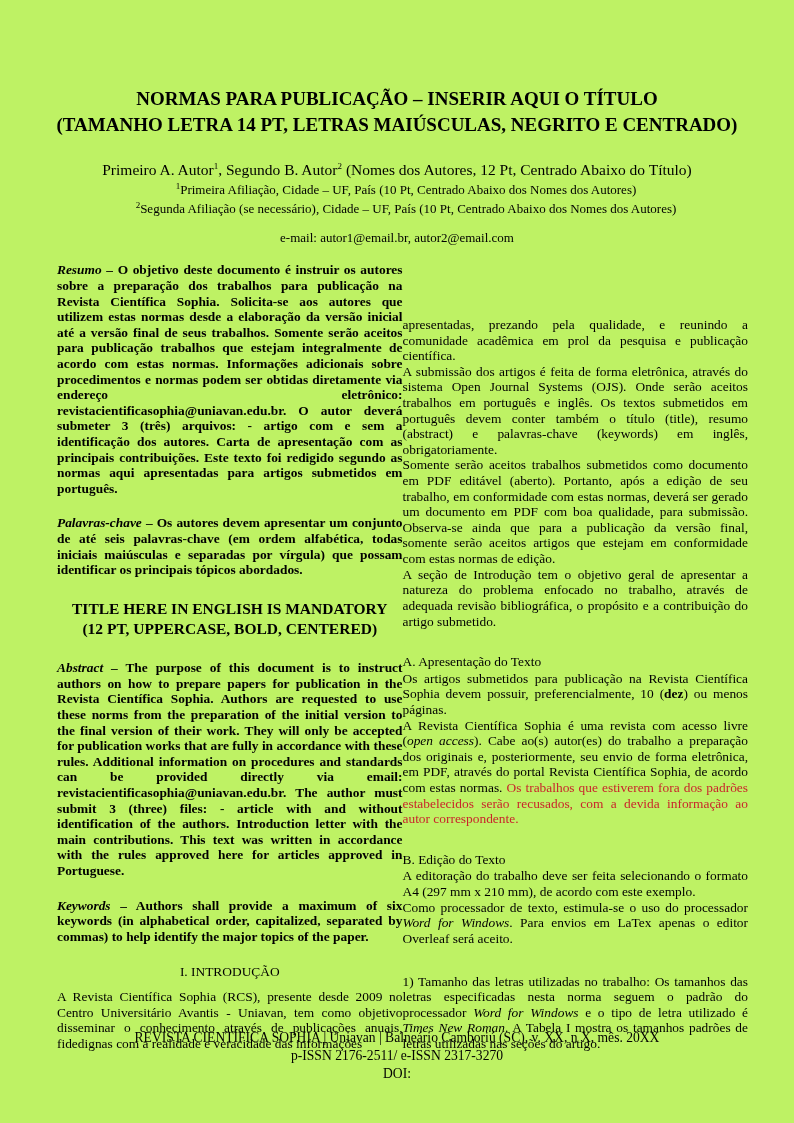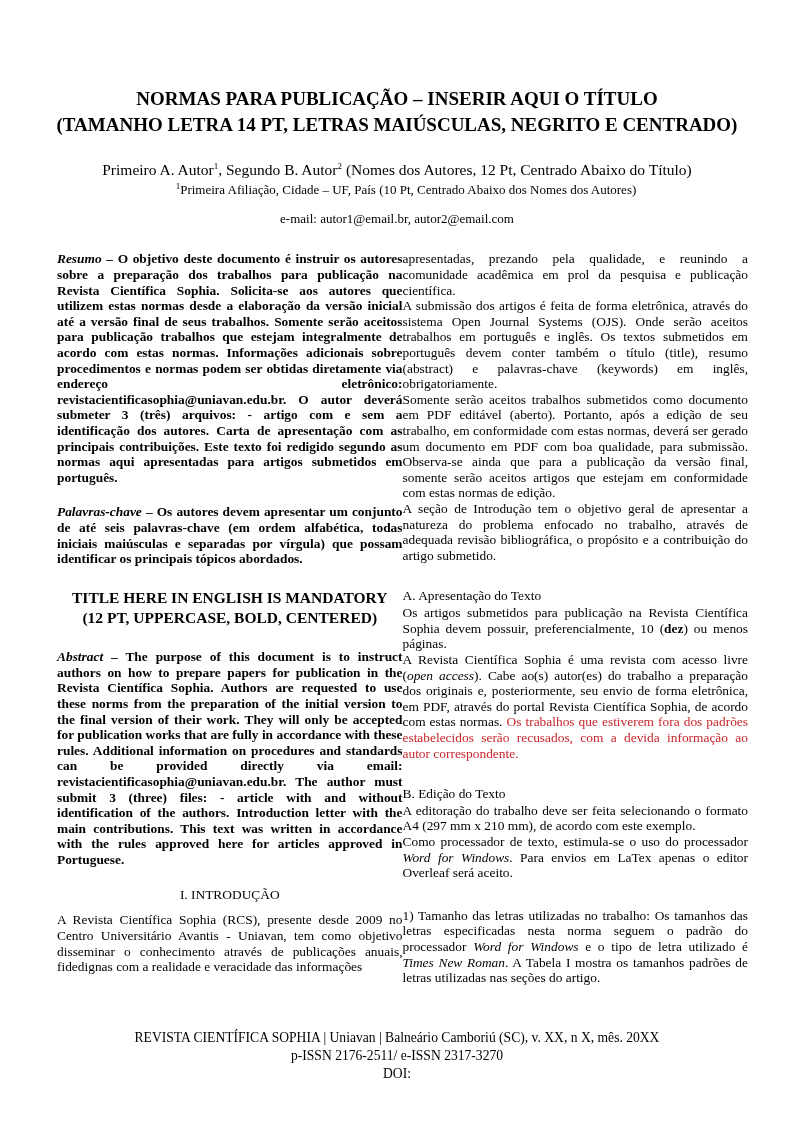--- a/index.html
+++ b/index.html
@@ -1,38 +1,39 @@
 <!DOCTYPE html>
 <html style="--red: #c9252b;"><head>
 <meta charset="utf-8">
 <style>
   html,body{margin:0;padding:0;background:#e8e8e8;}
   .page{
     position:relative;
     width:794px;height:1123px;
     margin:0 auto;
-    background:#ffffff;
+    background:#bef264;
     font-family:"Liberation Serif","DejaVu Serif",serif;
     color:#000;
     overflow:hidden;
     box-sizing:border-box;
   }
   .doc-header{ text-align:center; padding-top:86px; }
   .doc-title{
     font-size:19px; font-weight:bold; line-height:1.35; margin:0 40px;
   }
   .authors-line{ font-size:15.5px; margin-top:24px; }
   .affil-line{ font-size:13px; margin-top:3px;margin-left:18px; }
   .email-line{ font-size:13px; margin-top:13px; }
   sup{ font-size:9px; line-height:0; }
 
   .columns{
     display:flex; 
     padding:0 46px 0 57px;
-    margin-top:24px;
+    margin-top:16px;
+    align-items:flex-end;
   }
   .col{
     flex:1; min-width:0;
     font-size:13.4px; line-height:1.165;
     text-align:justify;
   }
   .para{ margin:0; }
   .bold-para{ font-weight:bold; margin:0 0 19px 0; }
   .lead-italic{ font-style:italic; }
   .eng-title{
@@ -60,37 +61,39 @@
 
 <div class="page">
 
   <div class="doc-header">
     <div class="doc-title">
       <div>NORMAS PARA PUBLICAÇÃO – INSERIR AQUI O TÍTULO</div>
       <div>(TAMANHO LETRA 14 PT, LETRAS MAIÚSCULAS, NEGRITO E CENTRADO)</div>
     </div>
     <div class="authors-line"><span>Primeiro A. Autor</span><sup>1</sup><span>, </span><span>Segundo B. Autor</span><sup>2</sup><span> (Nomes dos Autores, 12 Pt, Centrado Abaixo do Título)</span></div>
     <div class="affil-line"><sup>1</sup><span>Primeira Afiliação, Cidade – UF, País (10 Pt, Centrado Abaixo dos Nomes dos Autores)</span></div>
+    <div class="affil-line"><sup>2</sup><span>Segunda Afiliação (se necessário), Cidade – UF, País (10 Pt, Centrado Abaixo dos Nomes dos Autores)</span></div>
     <div class="email-line">e-mail: autor1@email.br, autor2@email.com</div>
   </div>
 
   <div class="columns">
 
     <div class="col">
       <p class="bold-para"><span class="lead-italic">Resumo</span><span> – </span><span>O objetivo deste documento é instruir os autores sobre a preparação dos trabalhos para publicação na Revista Científica Sophia. Solicita-se aos autores que utilizem estas normas desde a elaboração da versão inicial até a versão final de seus trabalhos. Somente serão aceitos para publicação trabalhos que estejam integralmente de acordo com estas normas. Informações adicionais sobre procedimentos e normas podem ser obtidas diretamente via endereço eletrônico: revistacientificasophia@uniavan.edu.br. O autor deverá submeter 3 (três) arquivos: - artigo com e sem a identificação dos autores. Carta de apresentação com as principais contribuições. Este texto foi redigido segundo as normas aqui apresentadas para artigos submetidos em português.</span></p>
 
       <p class="bold-para"><span class="lead-italic">Palavras-chave</span><span> – </span><span>Os autores devem apresentar um conjunto de até seis palavras-chave (em ordem alfabética, todas iniciais maiúsculas e separadas por vírgula) que possam identificar os principais tópicos abordados.</span></p>
 
       <div class="eng-title">
         <div>TITLE HERE IN ENGLISH IS MANDATORY</div>
         <div>(12 PT, UPPERCASE, BOLD, CENTERED)</div>
       </div>
 
       <p class="bold-para"><span class="lead-italic">Abstract</span><span> – </span><span>The purpose of this document is to instruct authors on how to prepare papers for publication in the Revista Científica Sophia. Authors are requested to use these norms from the preparation of the initial version to the final version of their work. They will only be accepted for publication works that are fully in accordance with these rules. Additional information on procedures and standards can be provided directly via email: revistacientificasophia@uniavan.edu.br. The author must submit 3 (three) files: - article with and without identification of the authors. Introduction letter with the main contributions. This text was written in accordance with the rules approved here for articles approved in Portuguese.</span></p>
 
+      <p class="bold-para"><span class="lead-italic">Keywords</span><span> – </span><span>Authors shall provide a maximum of six keywords (in alphabetical order, capitalized, separated by commas) to help identify the major topics of the paper.</span></p>
 
       <div class="section-heading">I. INTRODUÇÃO</div>
 
       <p class="para">A Revista Científica Sophia (RCS), presente desde 2009 no Centro Universitário Avantis - Uniavan, tem como objetivo disseminar o conhecimento através de publicações anuais, fidedignas com a realidade e veracidade das informações</p>
     </div>
 
     <div class="col">
       <p class="para">apresentadas, prezando pela qualidade, e reunindo a comunidade acadêmica em prol da pesquisa e publicação científica.</p>
       <p class="para">A submissão dos artigos é feita de forma eletrônica, através do sistema Open Journal Systems (OJS). Onde serão aceitos trabalhos em português e inglês. Os textos submetidos em português devem conter também o título (title), resumo (abstract) e palavras-chave (keywords) em inglês, obrigatoriamente.</p>
       <p class="para">Somente serão aceitos trabalhos submetidos como documento em PDF editável (aberto). Portanto, após a edição de seu trabalho, em conformidade com estas normas, deverá ser gerado um documento em PDF com boa qualidade, para submissão. Observa-se ainda que para a publicação da versão final, somente serão aceitos artigos que estejam em conformidade com estas normas de edição.</p>

